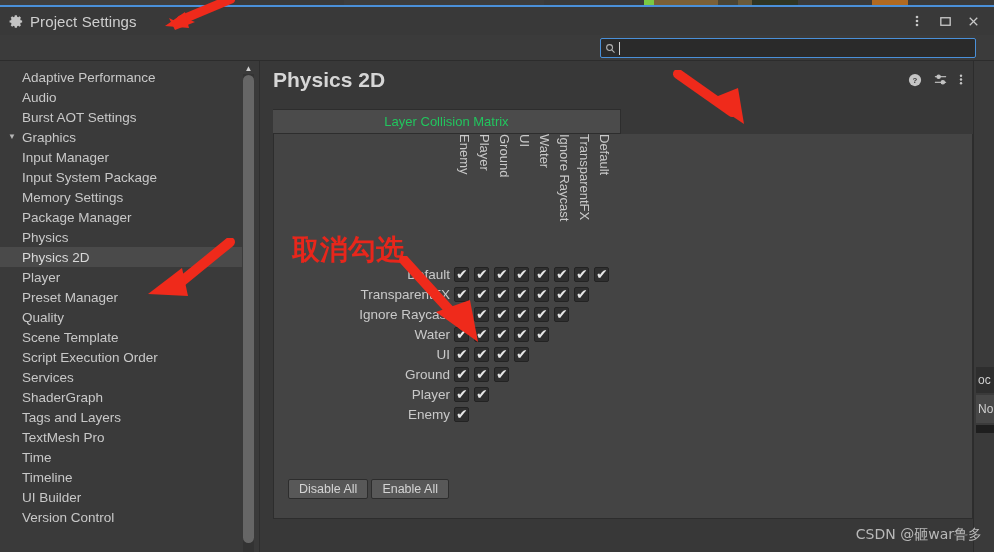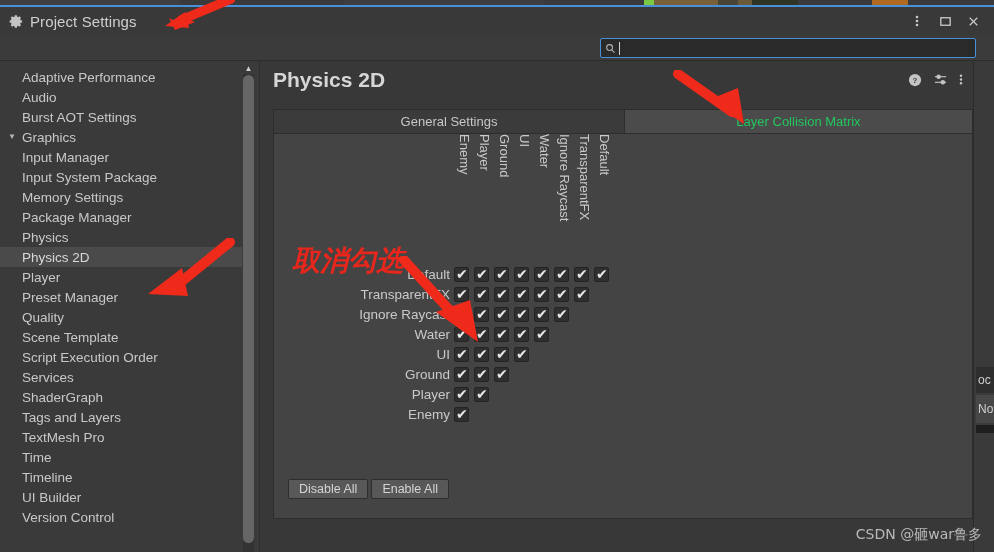--- a/index.html
+++ b/index.html
@@ -360,23 +360,20 @@
             <svg width="4" height="15" viewBox="0 0 4 16" fill="#c4c4c4">
               <circle cx="2" cy="4" r="1.3"></circle>
                 <circle cx="2" cy="8" r="1.3"></circle>
                 <circle cx="2" cy="12" r="1.3"></circle>
             </svg>
           </span>
         </div>
       </div>
 
       <div class="tabs" id="tabs">
-          <div class="tab inactive">
-            <span>General Settings</span>
-          </div>
           <div class="tab active">
             <span>Layer Collision Matrix</span>
           </div>
         </div>
 
       <div class="panel">
         <div class="matrix" id="matrix">
             <div class="col-head" style="left: 183px; bottom: auto; top: 0px; height: 128px; display: flex; align-items: flex-end; justify-content: flex-start;">Enemy</div>
             <div class="col-head" style="left: 203px; bottom: auto; top: 0px; height: 128px; display: flex; align-items: flex-end; justify-content: flex-start;">Player</div>
             <div class="col-head" style="left: 223px; bottom: auto; top: 0px; height: 128px; display: flex; align-items: flex-end; justify-content: flex-start;">Ground</div>
@@ -511,21 +508,21 @@
 
     <div class="right-edge">
       <div class="re-block" style="top:306px;height:26px;">oc</div>
       <div class="re-block alt" style="top:334px;height:28px;">No</div>
       <div class="re-block" style="top:364px;height:8px;background:#1e1e1e;"></div>
     </div>
 
     <div class="watermark">CSDN @砸war鲁多</div>
   </div>
 
-  <div class="ann-text" style="left:292px; top:242px;font-style:italic;">取消勾选</div>
+  <div class="ann-text" style="left:292px; top:231px;">取消勾选</div>
 
   <svg class="arrow" style="left:145px; top:-4px;" width="90" height="42" viewBox="0 0 90 42">
     <path d="M88 2 L40 22 L50 26 L30 34 L24 22 L32 26 Z" fill="#ef2a1b"></path>
     <path d="M86 3 L36 24" stroke="#ef2a1b" stroke-width="9" stroke-linecap="round"></path>
     <path d="M40 16 L20 30 L44 32 Z" fill="#ef2a1b"></path>
   </svg>
 
   <svg class="arrow" style="left:126px; top:238px;" width="110" height="68" viewBox="0 0 110 68">
     <path d="M104 4 L50 48" stroke="#ef2a1b" stroke-width="10" stroke-linecap="round"></path>
     <path d="M56 30 L22 56 L62 58 Z" fill="#ef2a1b"></path>

